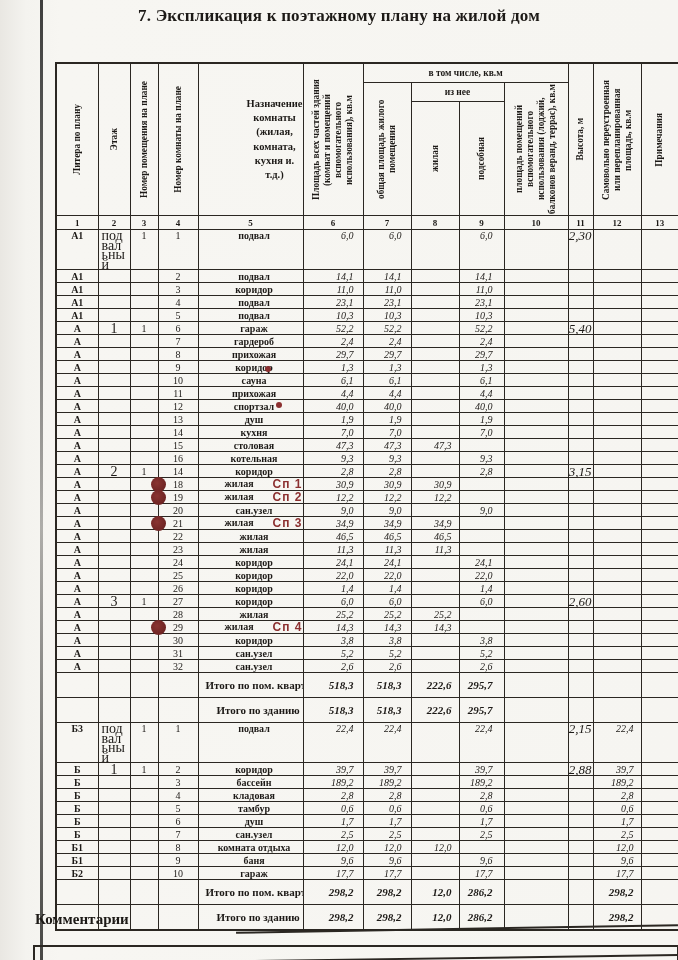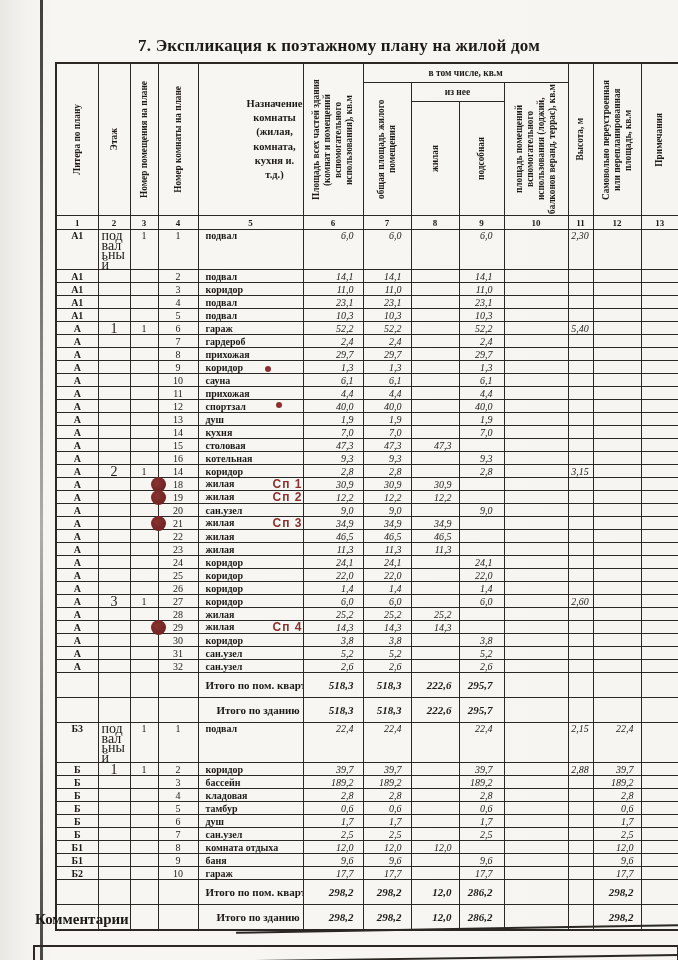--- a/index.html
+++ b/index.html
@@ -3,48 +3,48 @@
 <meta charset="utf-8">
 <style>
   html,body{margin:0;padding:0;}
   body{
     width:678px;height:960px;overflow:hidden;position:relative;
     background:linear-gradient(90deg,#e9e7e2 0px,#f4f3ef 26px,#f7f6f2 60px,#f6f5f1 100%);
     font-family:"Liberation Serif", serif;color:#1d1a17;
   }
   .scan-line{position:absolute;left:40px;top:0;width:3px;height:960px;
     background:linear-gradient(180deg,#161616,#4a4a48 25%,#39383575 55%,#21211f 100%);opacity:.82;}
-  .title{position:absolute;top:36px;left:0;width:100%;text-align:center;
+  .title{position:absolute;top:6px;left:0;width:100%;text-align:center;
     font-size:17px;font-weight:bold;letter-spacing:.2px;}
   table{position:absolute;left:55px;top:62px;width:623px;table-layout:fixed;
     border-collapse:collapse;background:transparent;}
   th,td{border:1px solid #2b2722;padding:0;overflow:hidden;}
   table{border:2px solid #2b2722;}
   thead th{font-weight:bold;vertical-align:middle;background:transparent;}
   .vtext{display:block;margin:0 auto;writing-mode:vertical-rl;transform:rotate(180deg);
     font-size:9.3px;line-height:1.18;text-align:center;max-height:132px;font-weight:bold;}
   .h5{font-size:10.5px;font-weight:bold;text-align:center;line-height:1.35;padding-left:48px;}
   .hgroup{font-size:9.5px;font-weight:bold;text-align:center;height:18px;}
   .numrow td{height:13px;font-size:9px;font-weight:bold;text-align:center;line-height:10px;}
   tbody tr.r{height:13px;}
   tbody tr.tall{height:36px;}
   tbody tr.tall td{vertical-align:top;}
   tbody tr.tot{height:25px;}
   tbody td{font-size:10px;line-height:11px;white-space:nowrap;}
   td.litera{text-align:center;font-weight:bold;}
   td.floor{text-align:center;font-size:14px;}
   tr.tall td.floor{white-space:normal;word-break:break-all;text-align:left;padding:1px 2px 0 3px;line-height:9.5px;}
   td.pnum,td.knum{text-align:center;position:relative;overflow:visible;}
-  td.name{text-align:left;padding-left:7px;font-weight:bold;overflow:visible;}
+  td.name{text-align:center;padding-left:7px;font-weight:bold;overflow:visible;}
   td.num{font-style:italic;text-align:right;}
   td.n6,td.n7{padding-right:9px;}
   td.n8{padding-right:7px;}
   td.n9{padding-right:11px;}
   td.n10{padding-right:6px;}
-  td.n11{text-align:center;padding-right:1px;font-size:10px;}
+  td.n11{text-align:center;padding-right:1px;font-size:13px;}
   td.n12{padding-right:7px;}
   td.n13{padding-right:4px;}
   tr.tot td{font-size:11px;line-height:12px;}
   tr.tot td.num{font-weight:bold;}
   td.total-label{font-weight:bold;font-size:10.5px;padding-left:7px;text-align:left;}
   td.total-label.right{text-align:center;padding-right:5px;padding-left:18px;}
   .dot{position:absolute;left:-8px;top:-1px;width:15px;height:15px;border-radius:50%;
     background:radial-gradient(circle at 40% 40%, #8a3431, #6e2423 70%);}
   .annot{float:right;font-family:"Liberation Sans", sans-serif;font-size:12px;line-height:12px;
     font-weight:bold;letter-spacing:1px;}

